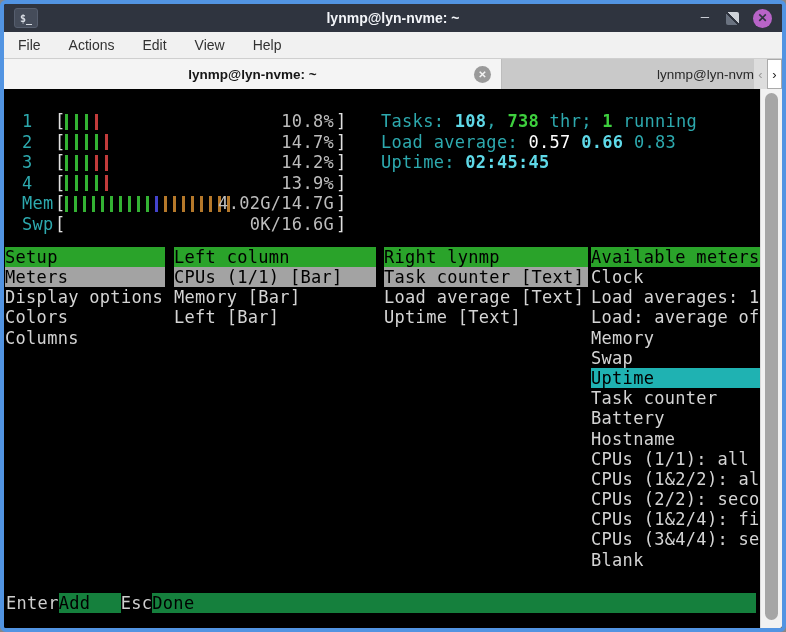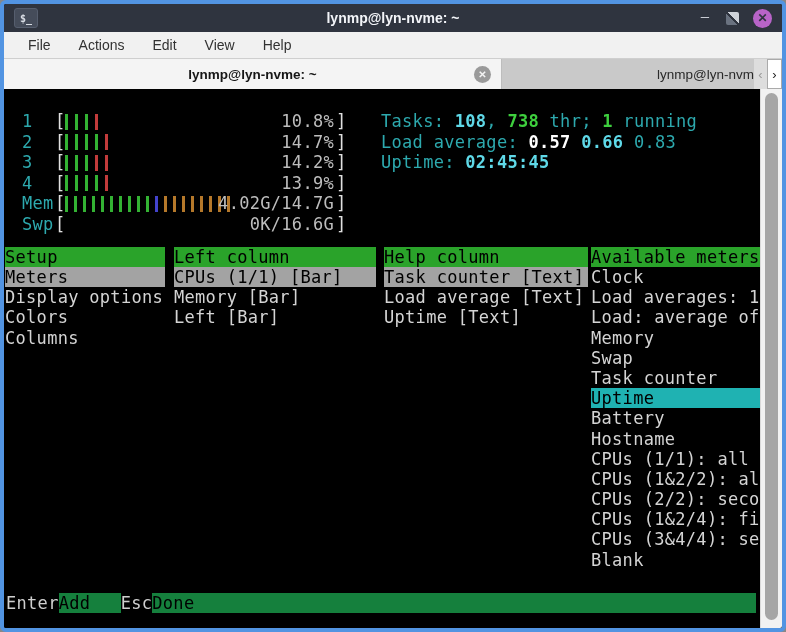--- a/index.html
+++ b/index.html
@@ -38,21 +38,20 @@
   }
   .btn-close {
     width:19px; height:19px; border-radius:50%;
     background:#b864c8; color:#2f343f; font-weight:bold;
     font-size:12px; display:flex; align-items:center; justify-content:center;
   }
   
   .menubar {
     height:27px; background:#f1f1f1; border-bottom:1px solid #cfcfcf;
     display:flex; align-items:center; color:#323232; font-size:14px;
-    padding-left:10px;
   }
   .menu-item { padding:3px 14px; }
   
   .tabbar { height:30px; background:#e4e4e4; display:flex; }
   .tab-active {
     width:498px; background:#f4f4f4; position:relative;
     display:flex; align-items:center; justify-content:center;
     border-right:1px solid #bdbdbd;
   }
   .tab-active .tab-title { font-weight:bold; font-size:13.5px; color:#161616; }
@@ -93,21 +92,21 @@
   .mval { position:absolute; left:150px; width:180px; text-align:right; color:#bdbdbd; }
   .bars { position:absolute; left:61px; top:2.5px; height:16px; }
   .bar { position:absolute; top:0; width:3px; height:16px; }
   .bar.g { background:#33b233; } .bar.r { background:#c23b3b; }
   .bar.b { background:#4343cc; } .bar.o { background:#b5782a; }
 
   .inforow { position:absolute; left:377px; height:20.5px; line-height:20.5px; white-space:pre; }
   .seg.c  { color:#2da9ae; }
   .seg.cb { color:#5fd9e8; font-weight:bold; }
   .seg.gb { color:#3ecf3e; font-weight:bold; }
-  .seg.wb { color:#ffffff; font-weight:bold; }
+  .seg.wb { color:#ffffff; font-weight:normal; }
 
   .panel { position:absolute; top:158px; }
   .phead {
     height:20px; line-height:20px; background:#2aa32a; color:#000;
     white-space:pre; overflow:hidden;
   }
   .pitem { height:20.2px; line-height:20.2px; white-space:pre; overflow:hidden; color:#d4d4d4; }
   .pitem.sel-gray { background:#a3a3a3; color:#000; }
   .pitem.sel-cyan { background:#1fb2b2; color:#000; }
 
@@ -179,34 +178,34 @@
           <div class="pitem">Colors</div>
           <div class="pitem">Columns</div>
         </div>
         <div class="panel" style="left: 170px; width: 202px;">
           <div class="phead">Left column</div>
           <div class="pitem sel-gray">CPUs (1/1) [Bar]</div>
           <div class="pitem">Memory [Bar]</div>
           <div class="pitem">Left [Bar]</div>
         </div>
         <div class="panel" style="left: 380px; width: 204px;">
-          <div class="phead">Help column</div>
+          <div class="phead">Right lynmp</div>
           <div class="pitem sel-gray">Task counter [Text]</div>
           <div class="pitem">Load average [Text]</div>
           <div class="pitem">Uptime [Text]</div>
         </div>
         <div class="panel" style="left: 587px; width: 169px;">
           <div class="phead">Available meters</div>
           <div class="pitem">Clock</div>
           <div class="pitem">Load averages: 1</div>
           <div class="pitem">Load: average of</div>
           <div class="pitem">Memory</div>
           <div class="pitem">Swap</div>
+          <div class="pitem sel-cyan">Uptime</div>
           <div class="pitem">Task counter</div>
-          <div class="pitem sel-cyan">Uptime</div>
           <div class="pitem">Battery</div>
           <div class="pitem">Hostname</div>
           <div class="pitem">CPUs (1/1): all</div>
           <div class="pitem">CPUs (1&amp;2/2): al</div>
           <div class="pitem">CPUs (2/2): seco</div>
           <div class="pitem">CPUs (1&amp;2/4): fi</div>
           <div class="pitem">CPUs (3&amp;4/4): se</div>
           <div class="pitem">Blank</div>
         </div>
       </div>

